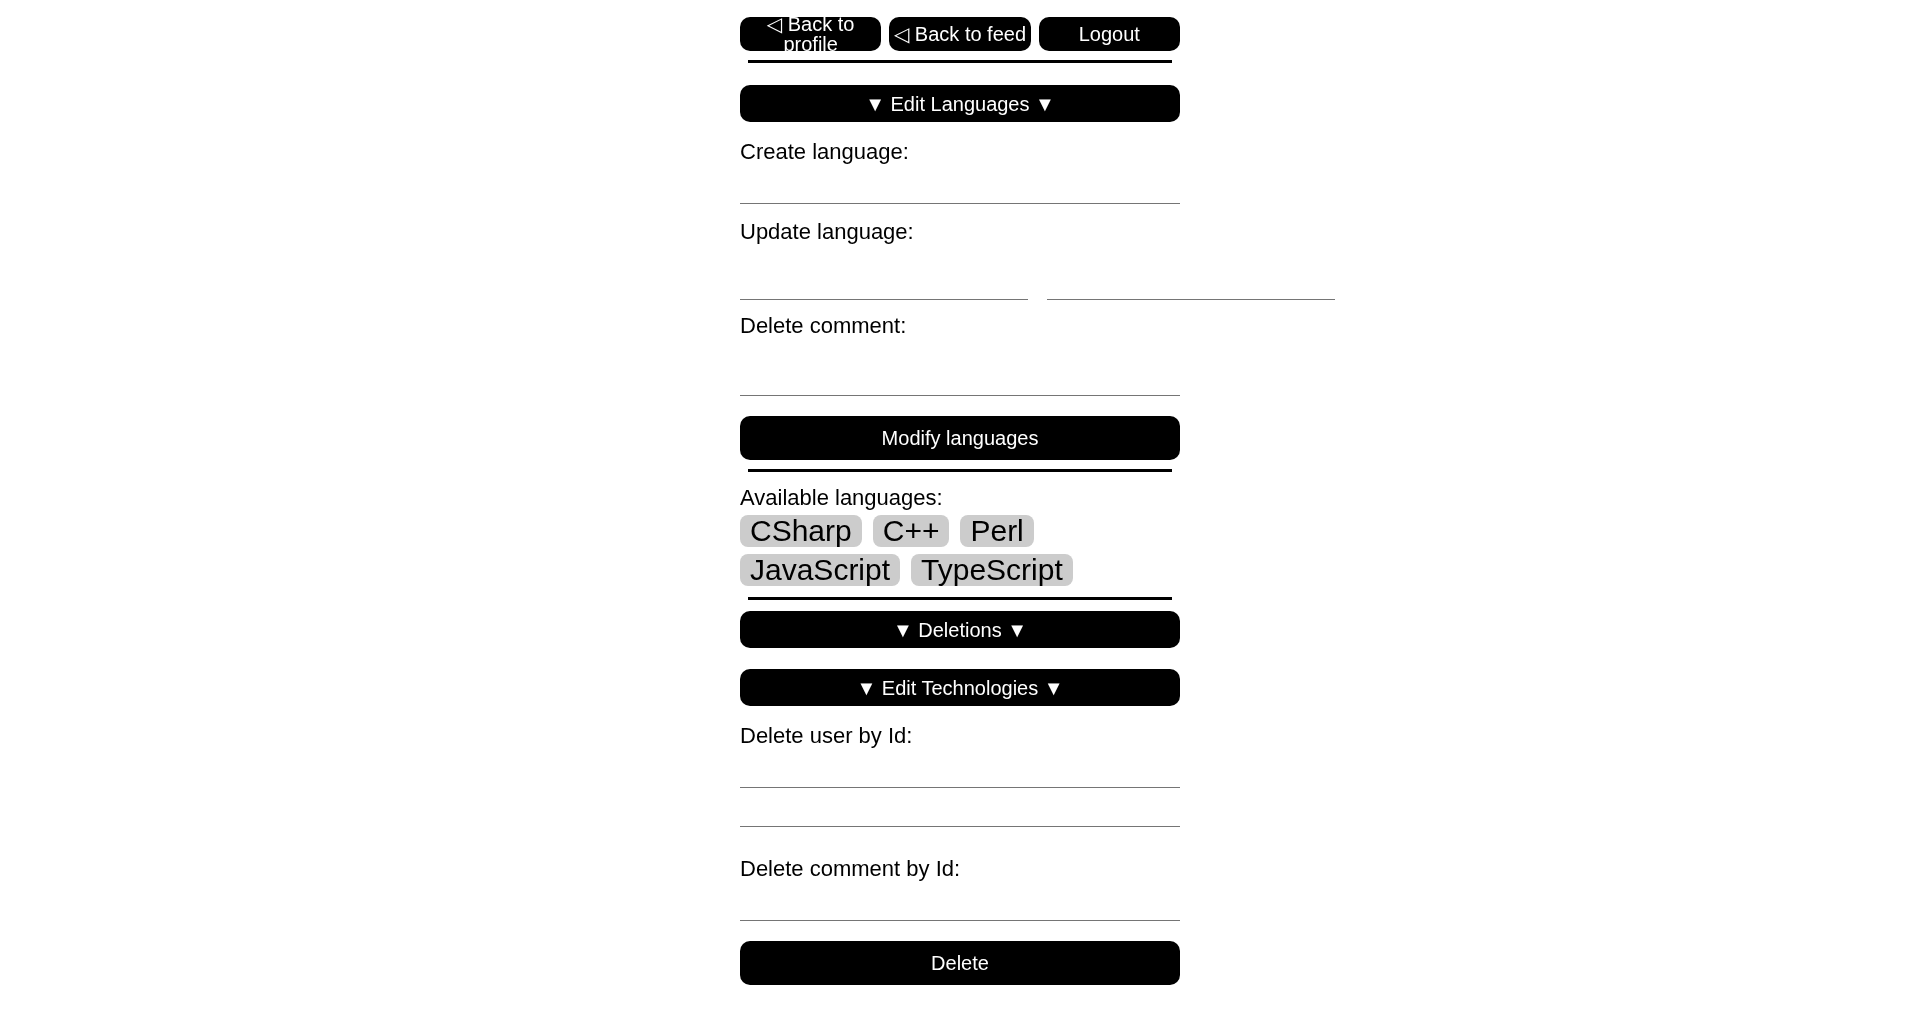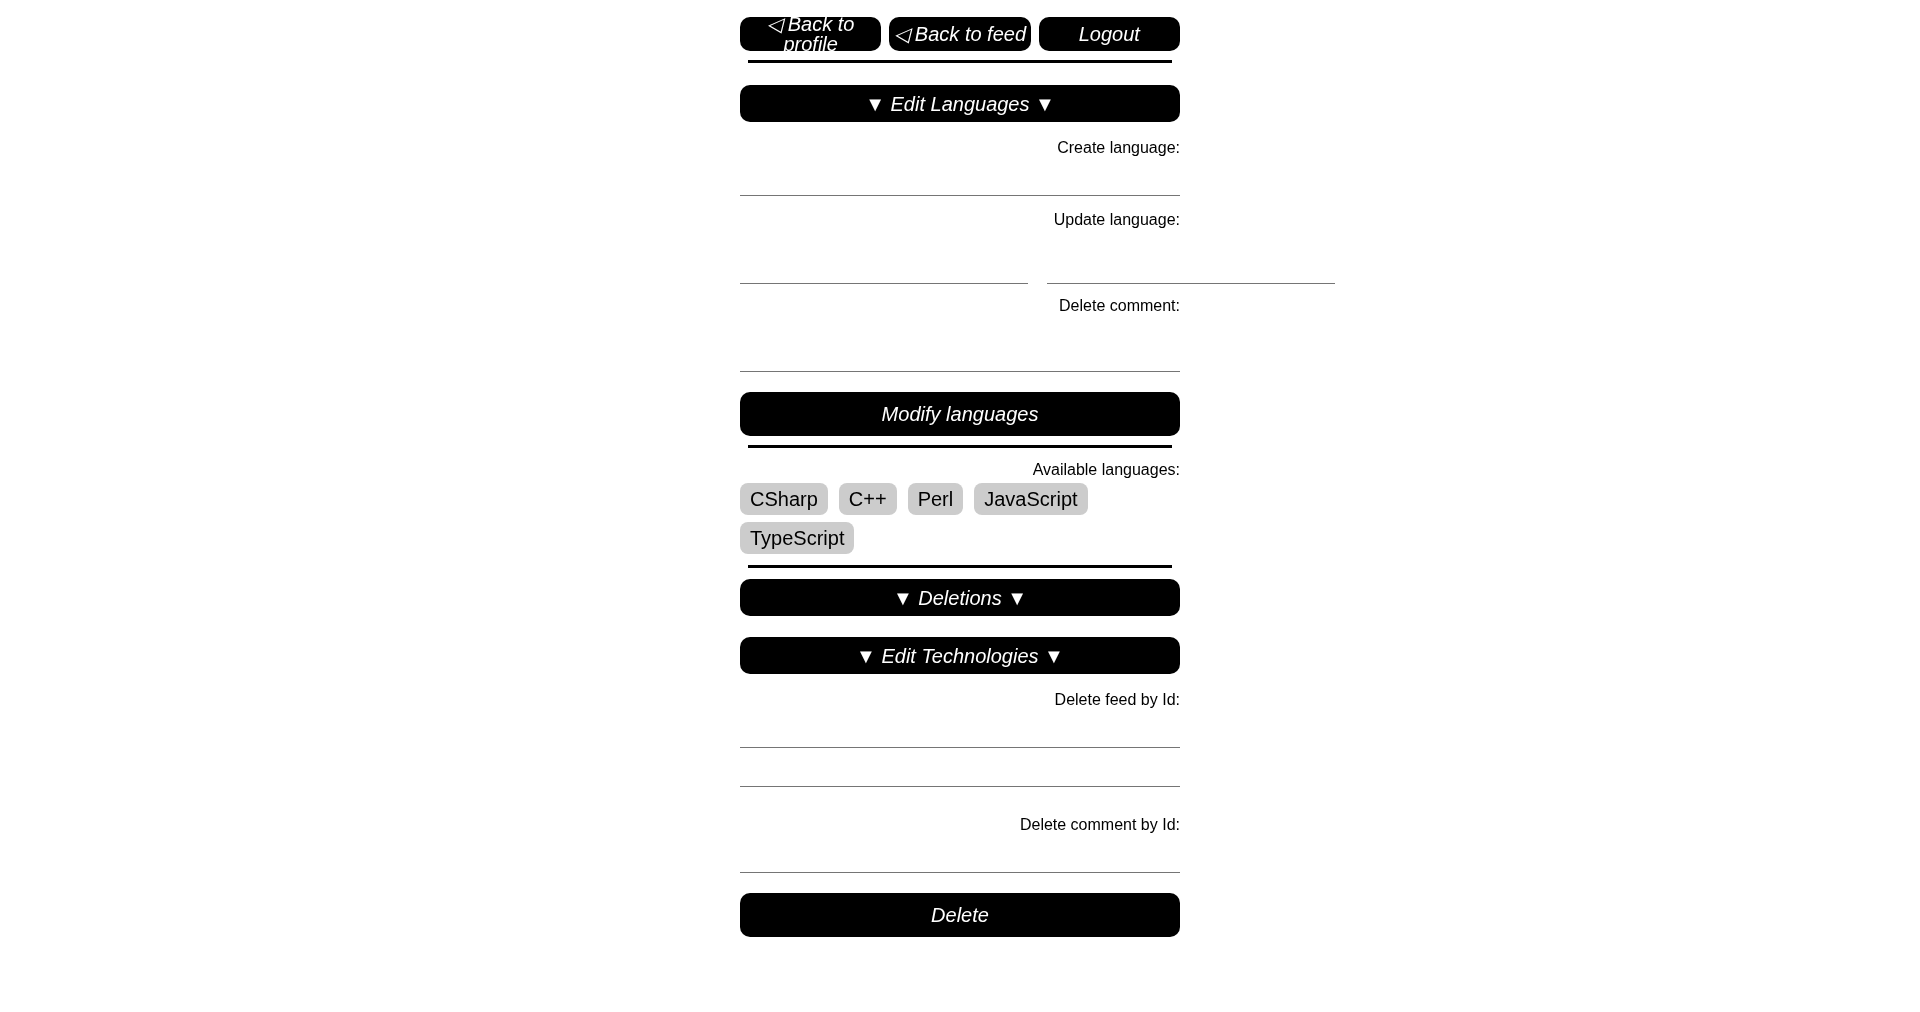--- a/index.html
+++ b/index.html
@@ -26,40 +26,38 @@
     color: #ffffff;
     border: none;
     border-radius: 10px;
     font-size: 20px;
     line-height: 1;
     cursor: pointer;
     display: flex;
     align-items: center;
     justify-content: center;
     padding: 0;
-    font-style: italic;
   }
   .top-buttons { display: flex; gap: 8px; }
   .top-buttons button { flex: 1; height: 34px; }
   hr.thick {
     border: none;
     height: 3px;
     background: #000000;
     margin: 9px 8px 0 8px;
   }
   hr.thick.mt11 { margin-top: 11px; }
   .section-toggle { width: 100%; height: 37px; margin-top: 22px; }
   .section-toggle.mt21 { margin-top: 21px; }
   .section-toggle.mt11 { margin-top: 11px; }
   .action-button { width: 100%; height: 44px; margin-top: 20px; }
   .field-label {
     display: block;
-    font-size: 16px;
+    font-size: 22px;
     color: #000000;
-    text-align: right;
   }
   .mt17 { margin-top: 17px; }
   .mt15 { margin-top: 15px; }
   .mt13 { margin-top: 13px; }
   .mt29 { margin-top: 29px; }
   input.line-input {
     display: block;
     width: 100%;
     height: 39px;
     border: none;
@@ -80,21 +78,21 @@
     flex-wrap: wrap;
     gap: 7px 11px;
     margin-top: 4px;
   }
   .chip {
     background: #cccccc;
     color: #000000;
     border-radius: 8px;
     height: 32px;
     padding: 0 10px;
-    font-size: 20px;
+    font-size: 30px;
     display: flex;
     align-items: center;
   }
 </style>
 </head>
 <body>
 
 <div class="viewport">
   <div class="page">
 
@@ -132,21 +130,21 @@
       <span class="chip">JavaScript</span>
       <span class="chip">TypeScript</span>
     </div>
 
     <hr class="thick mt11">
 
     <button class="section-toggle mt11">▼ Deletions ▼</button>
 
     <button class="section-toggle mt21">▼ Edit Technologies ▼</button>
 
-    <label class="field-label mt17">Delete feed by Id:</label>
+    <label class="field-label mt17">Delete user by Id:</label>
     <input class="line-input" type="text" value="" style="">
 
     <input class="line-input" type="text" value="" style="">
 
     <label class="field-label mt29">Delete comment by Id:</label>
     <input class="line-input" type="text" value="" style="">
 
     <button class="action-button">Delete</button>
 
   </div>

